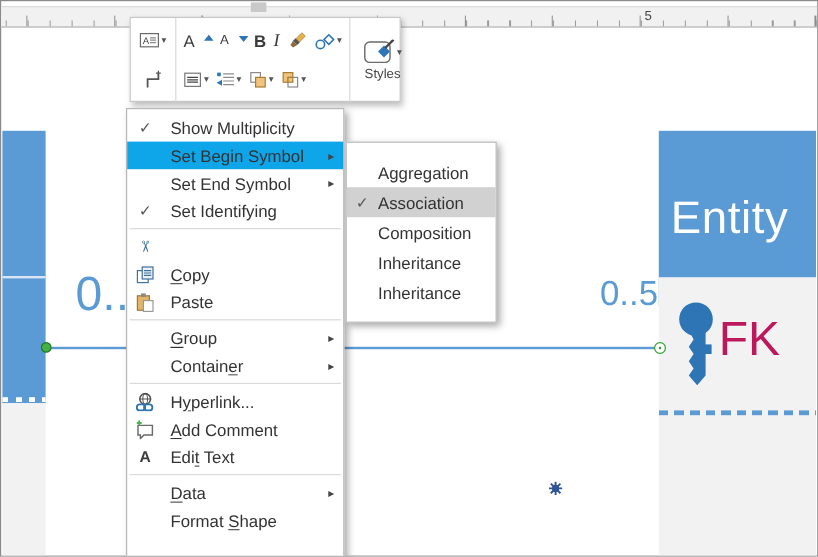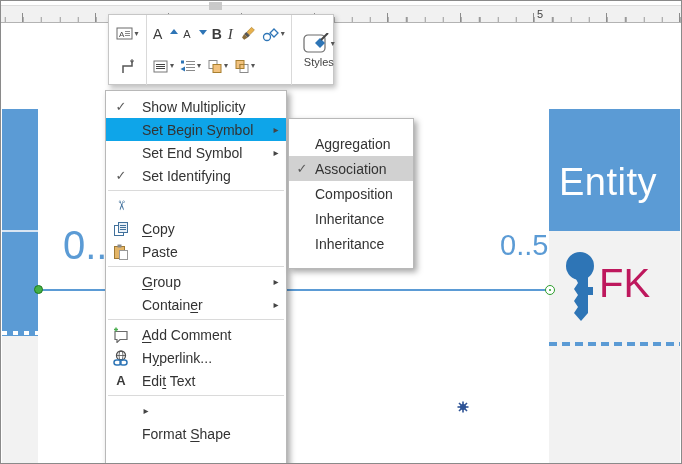--- a/index.html
+++ b/index.html
@@ -324,57 +324,58 @@
       <span class="mi-icon"></span>
       <span class="mi-label"><span>Contain</span><span class="accel">e</span><span>r</span></span>
       <span class="mi-arrow">▸</span>
     </div>
 
     <div class="menu-sep"></div>
 
     <div class="menu-row">
       <span class="mi-icon">
         <svg width="16" height="16" viewBox="0 0 16 16">
+          <circle cx="8" cy="5.5" r="4.5" fill="none" stroke="#4d4d4d" stroke-width="1.3"></circle>
+          <ellipse cx="8" cy="5.5" rx="2" ry="4.5" fill="none" stroke="#4d4d4d" stroke-width="0.8"></ellipse>
+          <line x1="3.5" y1="5.5" x2="12.5" y2="5.5" stroke="#4d4d4d" stroke-width="0.8"></line>
+          <rect x="1" y="10" width="7" height="5" rx="2.5" fill="none" stroke="#2E75B6" stroke-width="1.5"></rect>
+          <rect x="7" y="10" width="7" height="5" rx="2.5" fill="none" stroke="#2E75B6" stroke-width="1.5"></rect>
+        </svg>
+      </span>
+      <span class="mi-label"><span>H</span><span class="accel">y</span><span>perlink...</span></span>
+      <span class="mi-arrow"></span>
+    </div>
+
+    <div class="menu-row">
+      <span class="mi-icon">
+        <svg width="16" height="16" viewBox="0 0 16 16">
           <path d="M2 4.5 h12 v8 h-7 l-3 3 v-3 h-2 z" fill="none" stroke="#6a6a6a" stroke-width="1.2"></path>
           <g stroke="#4CAF50" stroke-width="1.5">
               <line x1="3" y1="0.5" x2="3" y2="4.5"></line>
               <line x1="1" y1="2.5" x2="5" y2="2.5"></line>
             </g>
         </svg>
       </span>
       <span class="mi-label"><span></span><span class="accel">A</span><span>dd Comment</span></span>
       <span class="mi-arrow"></span>
     </div>
 
     <div class="menu-row">
       <span class="mi-icon">
-        <svg width="16" height="16" viewBox="0 0 16 16">
-          <circle cx="8" cy="5.5" r="4.5" fill="none" stroke="#4d4d4d" stroke-width="1.3"></circle>
-          <ellipse cx="8" cy="5.5" rx="2" ry="4.5" fill="none" stroke="#4d4d4d" stroke-width="0.8"></ellipse>
-          <line x1="3.5" y1="5.5" x2="12.5" y2="5.5" stroke="#4d4d4d" stroke-width="0.8"></line>
-          <rect x="1" y="10" width="7" height="5" rx="2.5" fill="none" stroke="#2E75B6" stroke-width="1.5"></rect>
-          <rect x="7" y="10" width="7" height="5" rx="2.5" fill="none" stroke="#2E75B6" stroke-width="1.5"></rect>
-        </svg>
-      </span>
-      <span class="mi-label"><span>H</span><span class="accel">y</span><span>perlink...</span></span>
-      <span class="mi-arrow"></span>
-    </div>
-
-    <div class="menu-row">
-      <span class="mi-icon">
           <span class="editA-glyph">A</span>
         </span>
       <span class="mi-label"><span>Edi</span><span class="accel">t</span><span> Text</span></span>
       <span class="mi-arrow"></span>
     </div>
 
     <div class="menu-sep"></div>
 
     <div class="menu-row">
       <span class="mi-icon"></span>
+      <span class="mi-label"><span></span><span class="accel">D</span><span>ata</span></span>
       <span class="mi-arrow">▸</span>
     </div>
 
     <div class="menu-row">
       <span class="mi-icon"></span>
       <span class="mi-label"><span>Format </span><span class="accel">S</span><span>hape</span></span>
       <span class="mi-arrow"></span>
     </div>
   </div>
 

